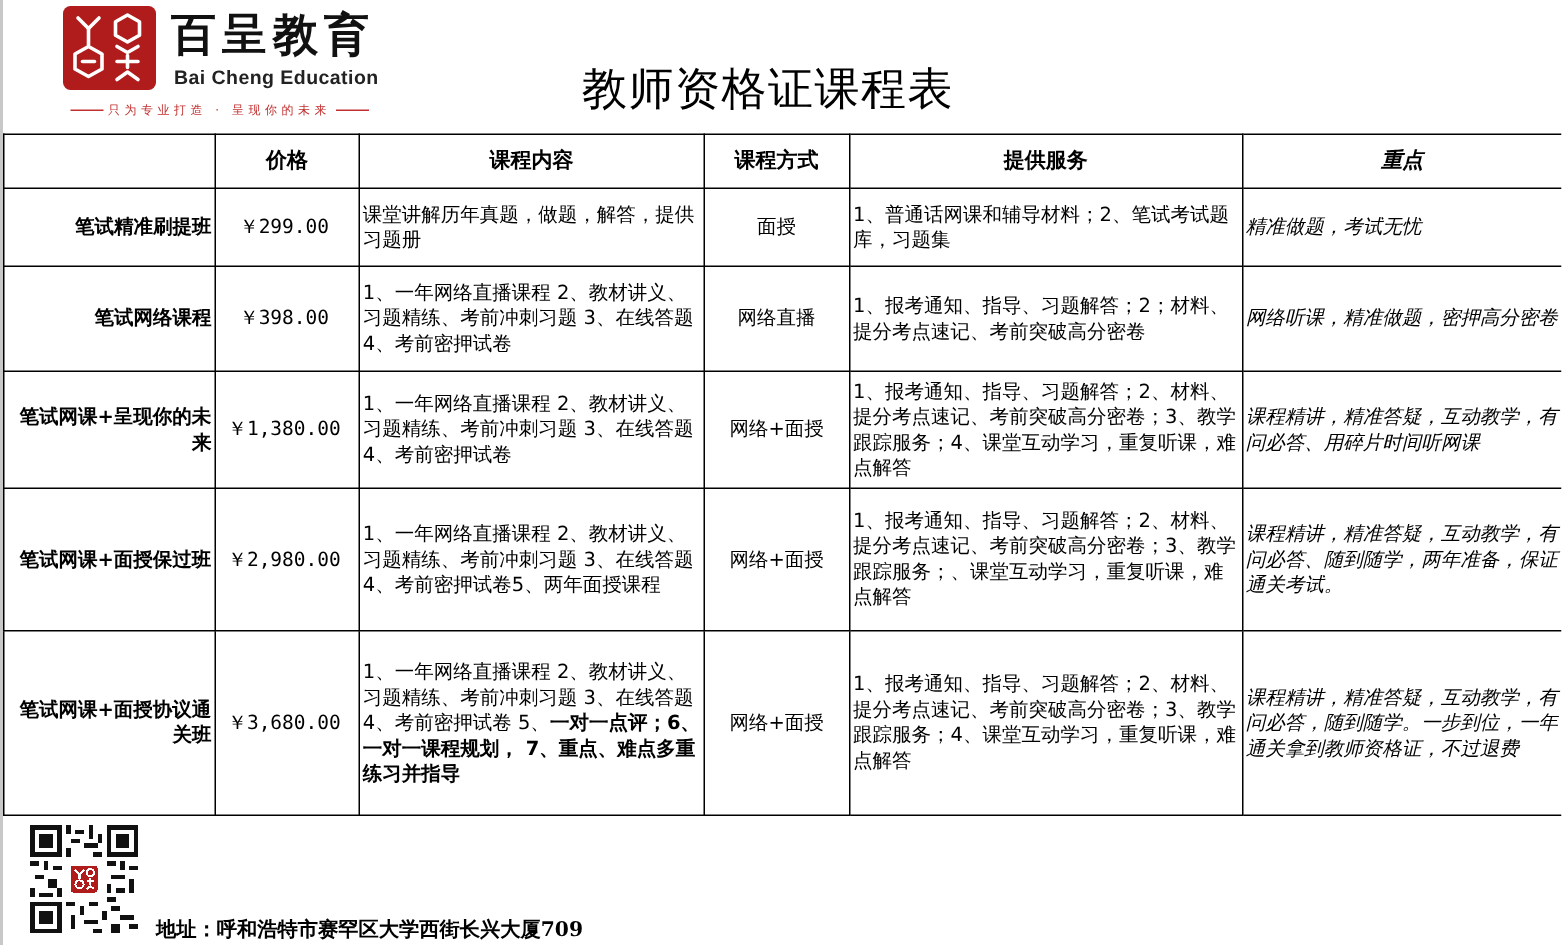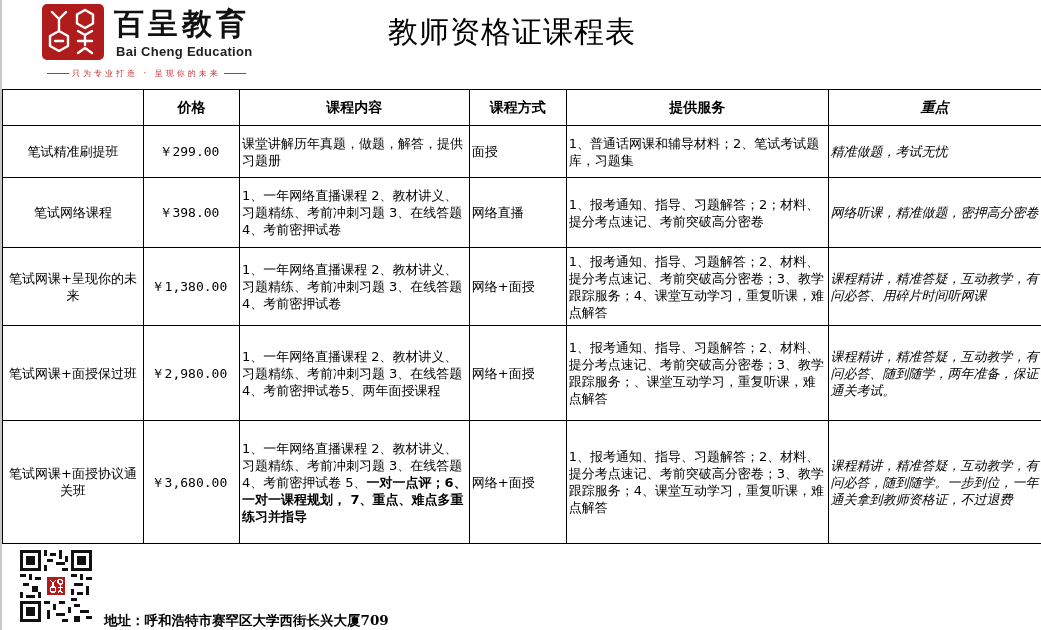--- a/index.html
+++ b/index.html
@@ -8,30 +8,30 @@
   .left-rule { position: absolute; left: 0; top: 0; width: 2px; height: 630px; background: #c8c8c8; }
 
   
   .header { position: absolute; left: 0; top: 0; width: 1041px; height: 89px; }
   .logo-box { position: absolute; left: 42px; top: 4px; width: 62px; height: 56px; background: #b01c1c; border-radius: 5px; }
   .logo-box svg { position: absolute; left: 0; top: 0; }
   .brand-cn { position: absolute; left: 114px; top: 6px; font-size: 30px; font-weight: bold; letter-spacing: 4px; color: #111; line-height: 36px; white-space: nowrap; }
   .brand-en { position: absolute; left: 116px; top: 44px; font-family: "Liberation Sans", sans-serif; font-size: 13px; font-weight: bold; color: #222; letter-spacing: 0.3px; white-space: nowrap; }
   .slogan { position: absolute; left: 44px; top: 68px; font-size: 8px; color: #c23030; letter-spacing: 3px; white-space: nowrap; }
   .slogan .dash { display: inline-block; width: 22px; height: 1px; background: #c23030; vertical-align: middle; margin: 0 3px; }
-  .doc-title { position: absolute; left: 388px; top: 12px; font-family: "DejaVu Serif", "Liberation Serif", serif; font-size: 30px; letter-spacing: 1px; line-height: 40px; white-space: nowrap; }
+  .doc-title { position: absolute; left: 388px; top: 40px; font-family: "DejaVu Serif", "Liberation Serif", serif; font-size: 30px; letter-spacing: 1px; line-height: 40px; white-space: nowrap; }
 
   
   .schedule { position: absolute; left: 2px; top: 89px; border-collapse: collapse; table-layout: fixed; }
   .schedule td, .schedule th { border: 1.5px solid #000; padding: 0 2px; font-size: 13px; line-height: 17px; vertical-align: middle; overflow: hidden; }
   .schedule tr td:last-child, .schedule tr th:last-child { border-right: none; font-style: italic; }
   .schedule th { font-weight: bold; text-align: center; font-size: 14px; height: 35px; }
-  .col-name { font-weight: normal; text-align: center; font-size: 14px; line-height: 20px; }
+  .col-name { font-weight: bold; text-align: right; font-size: 14px; line-height: 20px; }
   .col-price { text-align: center; font-family: "DejaVu Sans Mono", "Liberation Mono", monospace; font-size: 13px; padding-right: 6px !important; }
-  .col-method { }
+  .col-method { text-align: center; }
   .bold-frag { font-weight: bold; }
 
   
   .footer { position: absolute; left: 0; top: 545px; width: 1041px; height: 85px; }
   .qr { position: absolute; left: 20px; top: 5px; width: 72px; height: 72px; }
   .contact { position: absolute; left: 104px; top: 18px; font-family: "DejaVu Serif", "Liberation Serif", serif; font-weight: bold; font-size: 13.5px; line-height: 18.5px; margin-top: 48px; }
   .contact div { white-space: nowrap; }
 </style>
 </head>
 <body>

